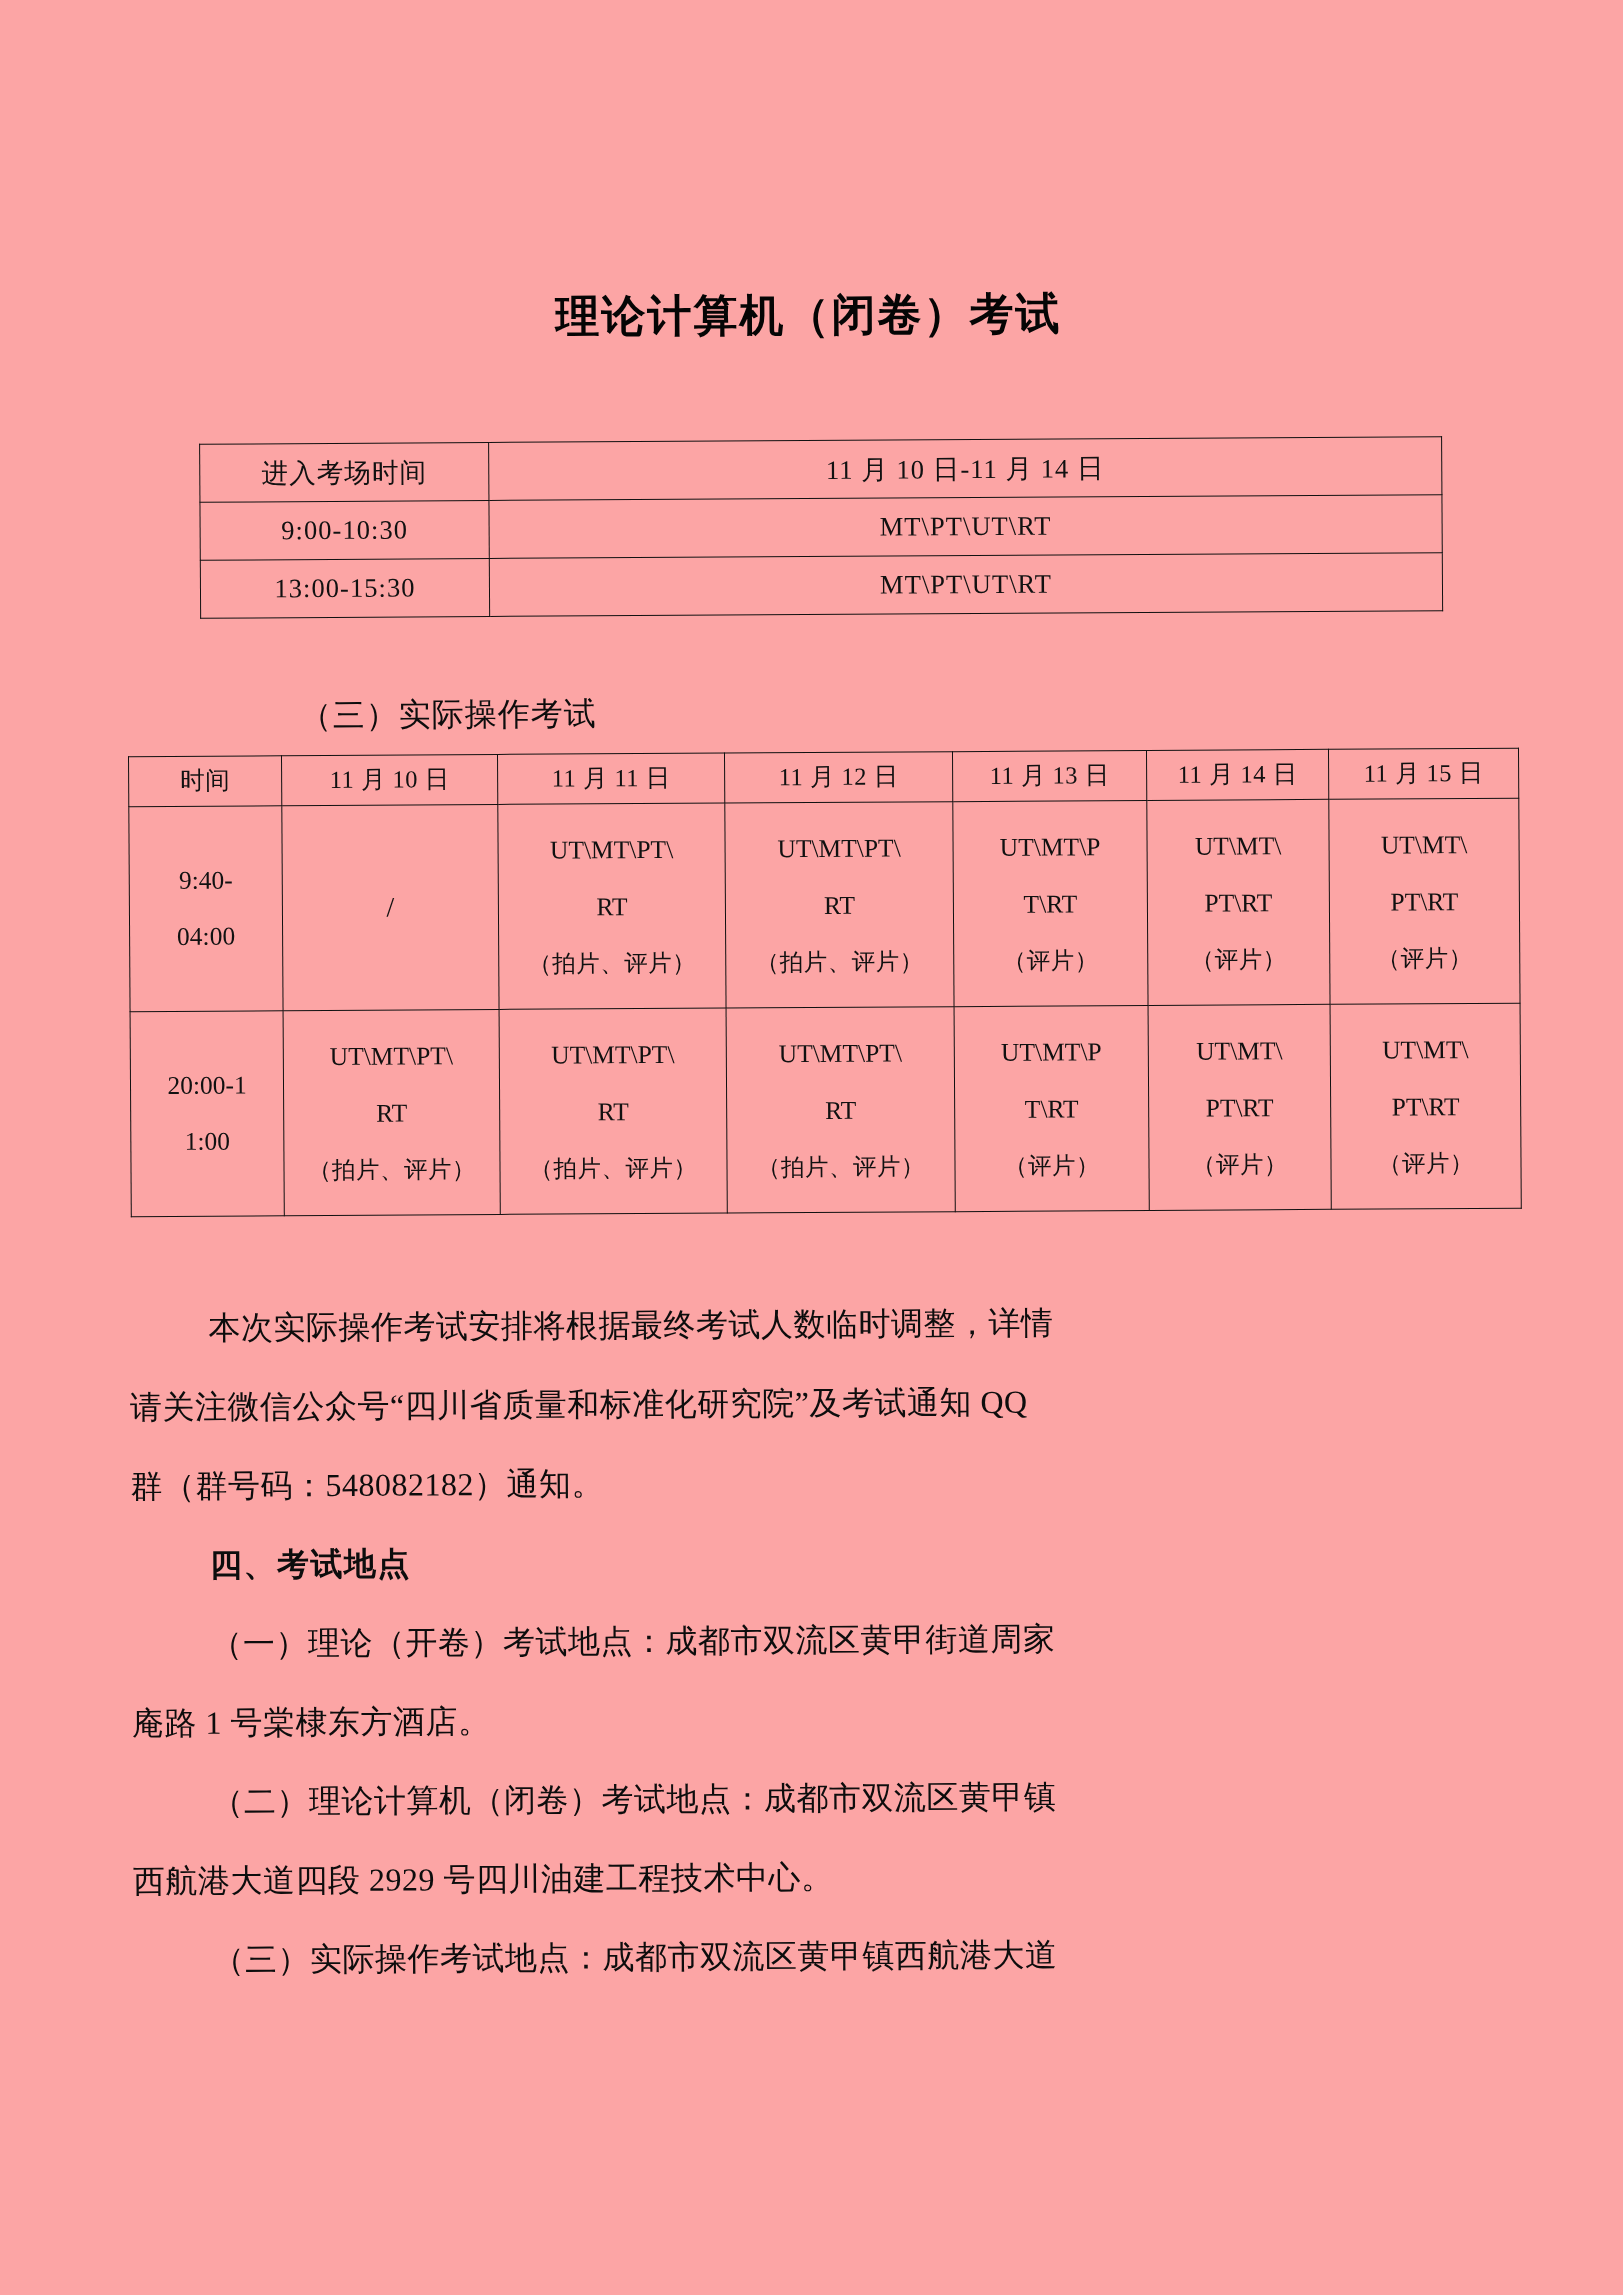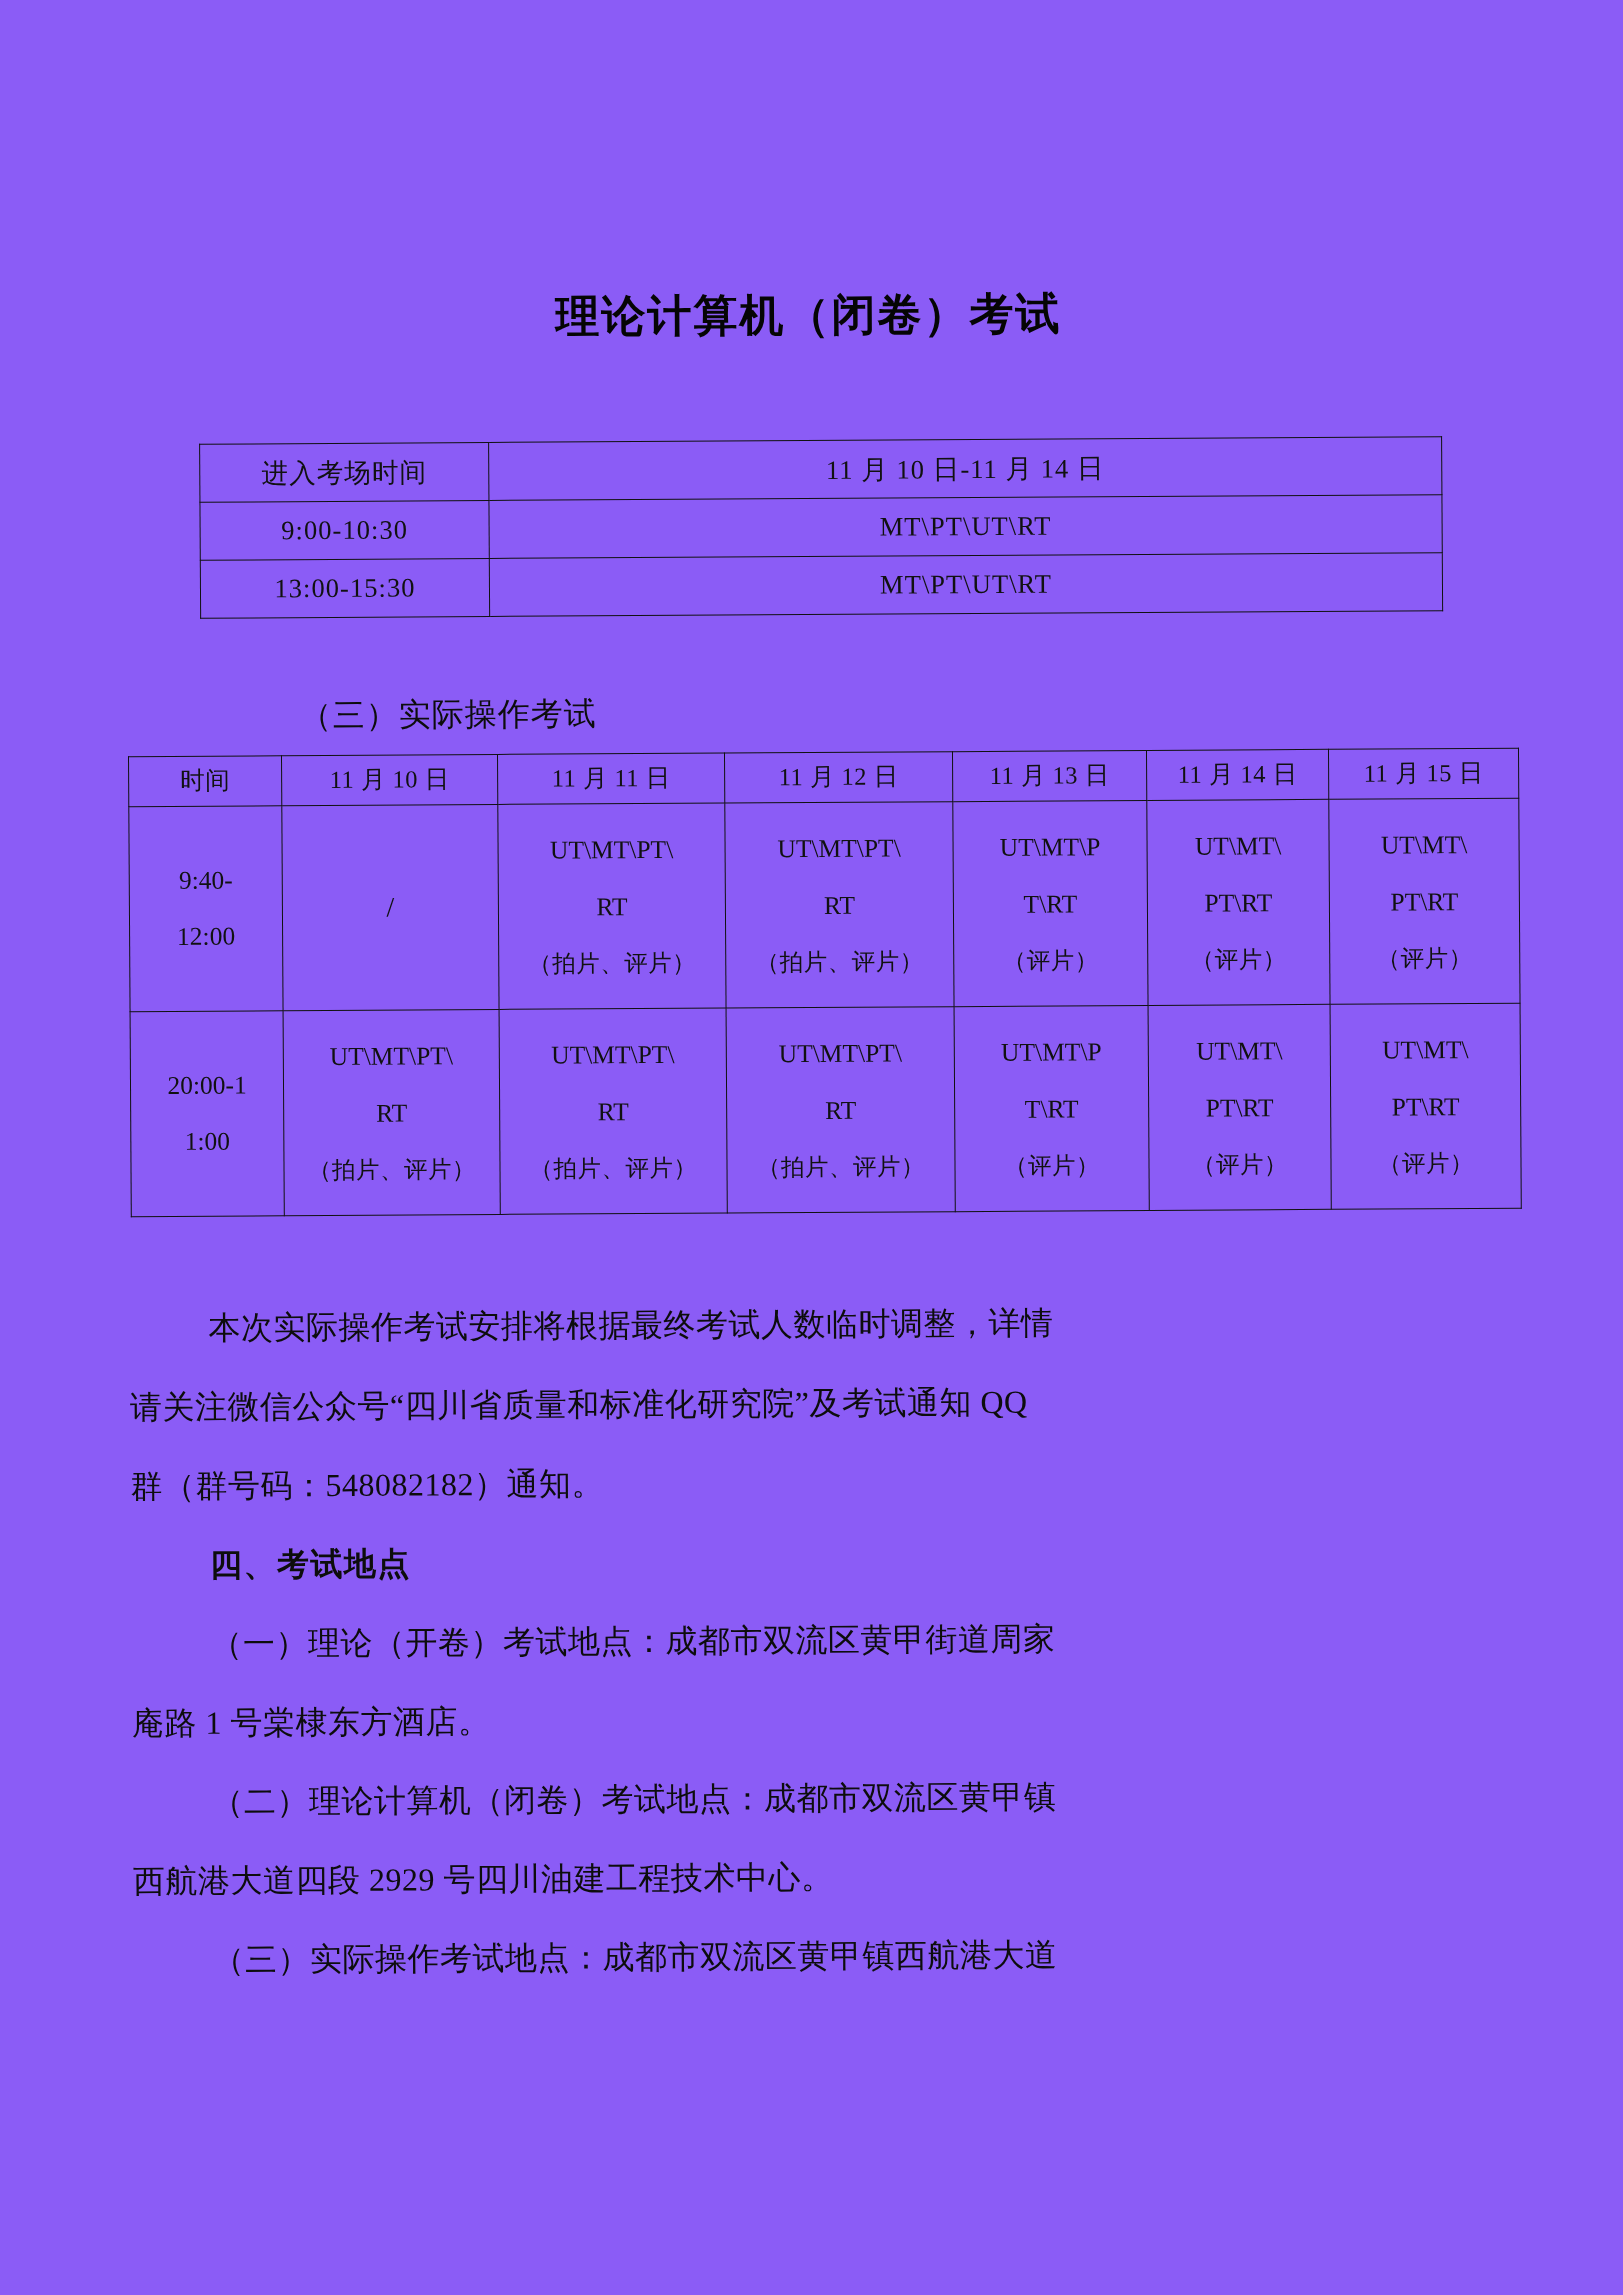--- a/index.html
+++ b/index.html
@@ -14,21 +14,21 @@
     position: relative;
     overflow: hidden;
     font-family: "Liberation Serif", "DejaVu Serif", serif;
     color: #0d0d0d;
   }
 
   
   .page {
     position: absolute;
     inset: 0;
-    background: #8b5cf6;
+    background: #fca5a5;
   }
   .page-skew {
     position: absolute;
     left: 0; top: 0;
     width: 1624px;
     height: 2295px;
     transform: rotate(-0.35deg);
     transform-origin: 50% 40%;
   }
 
@@ -193,21 +193,21 @@
           <td class="col-d14">11 月 14 日</td>
           <td class="col-d15">11 月 15 日</td>
         </tr>
       </thead>
       <tbody>
 
         <tr>
           <td>
             <div class="time-stack">
               <span>9:40-</span>
-              <span>12:00</span>
+              <span>04:00</span>
             </div>
           </td>
           <td>
             <div class="cell-stack">
               <span class="ln slash-cell">/</span>
             </div>
           </td>
           <td>
             <div class="cell-stack">
               <span class="ln">UT\MT\PT\</span>

